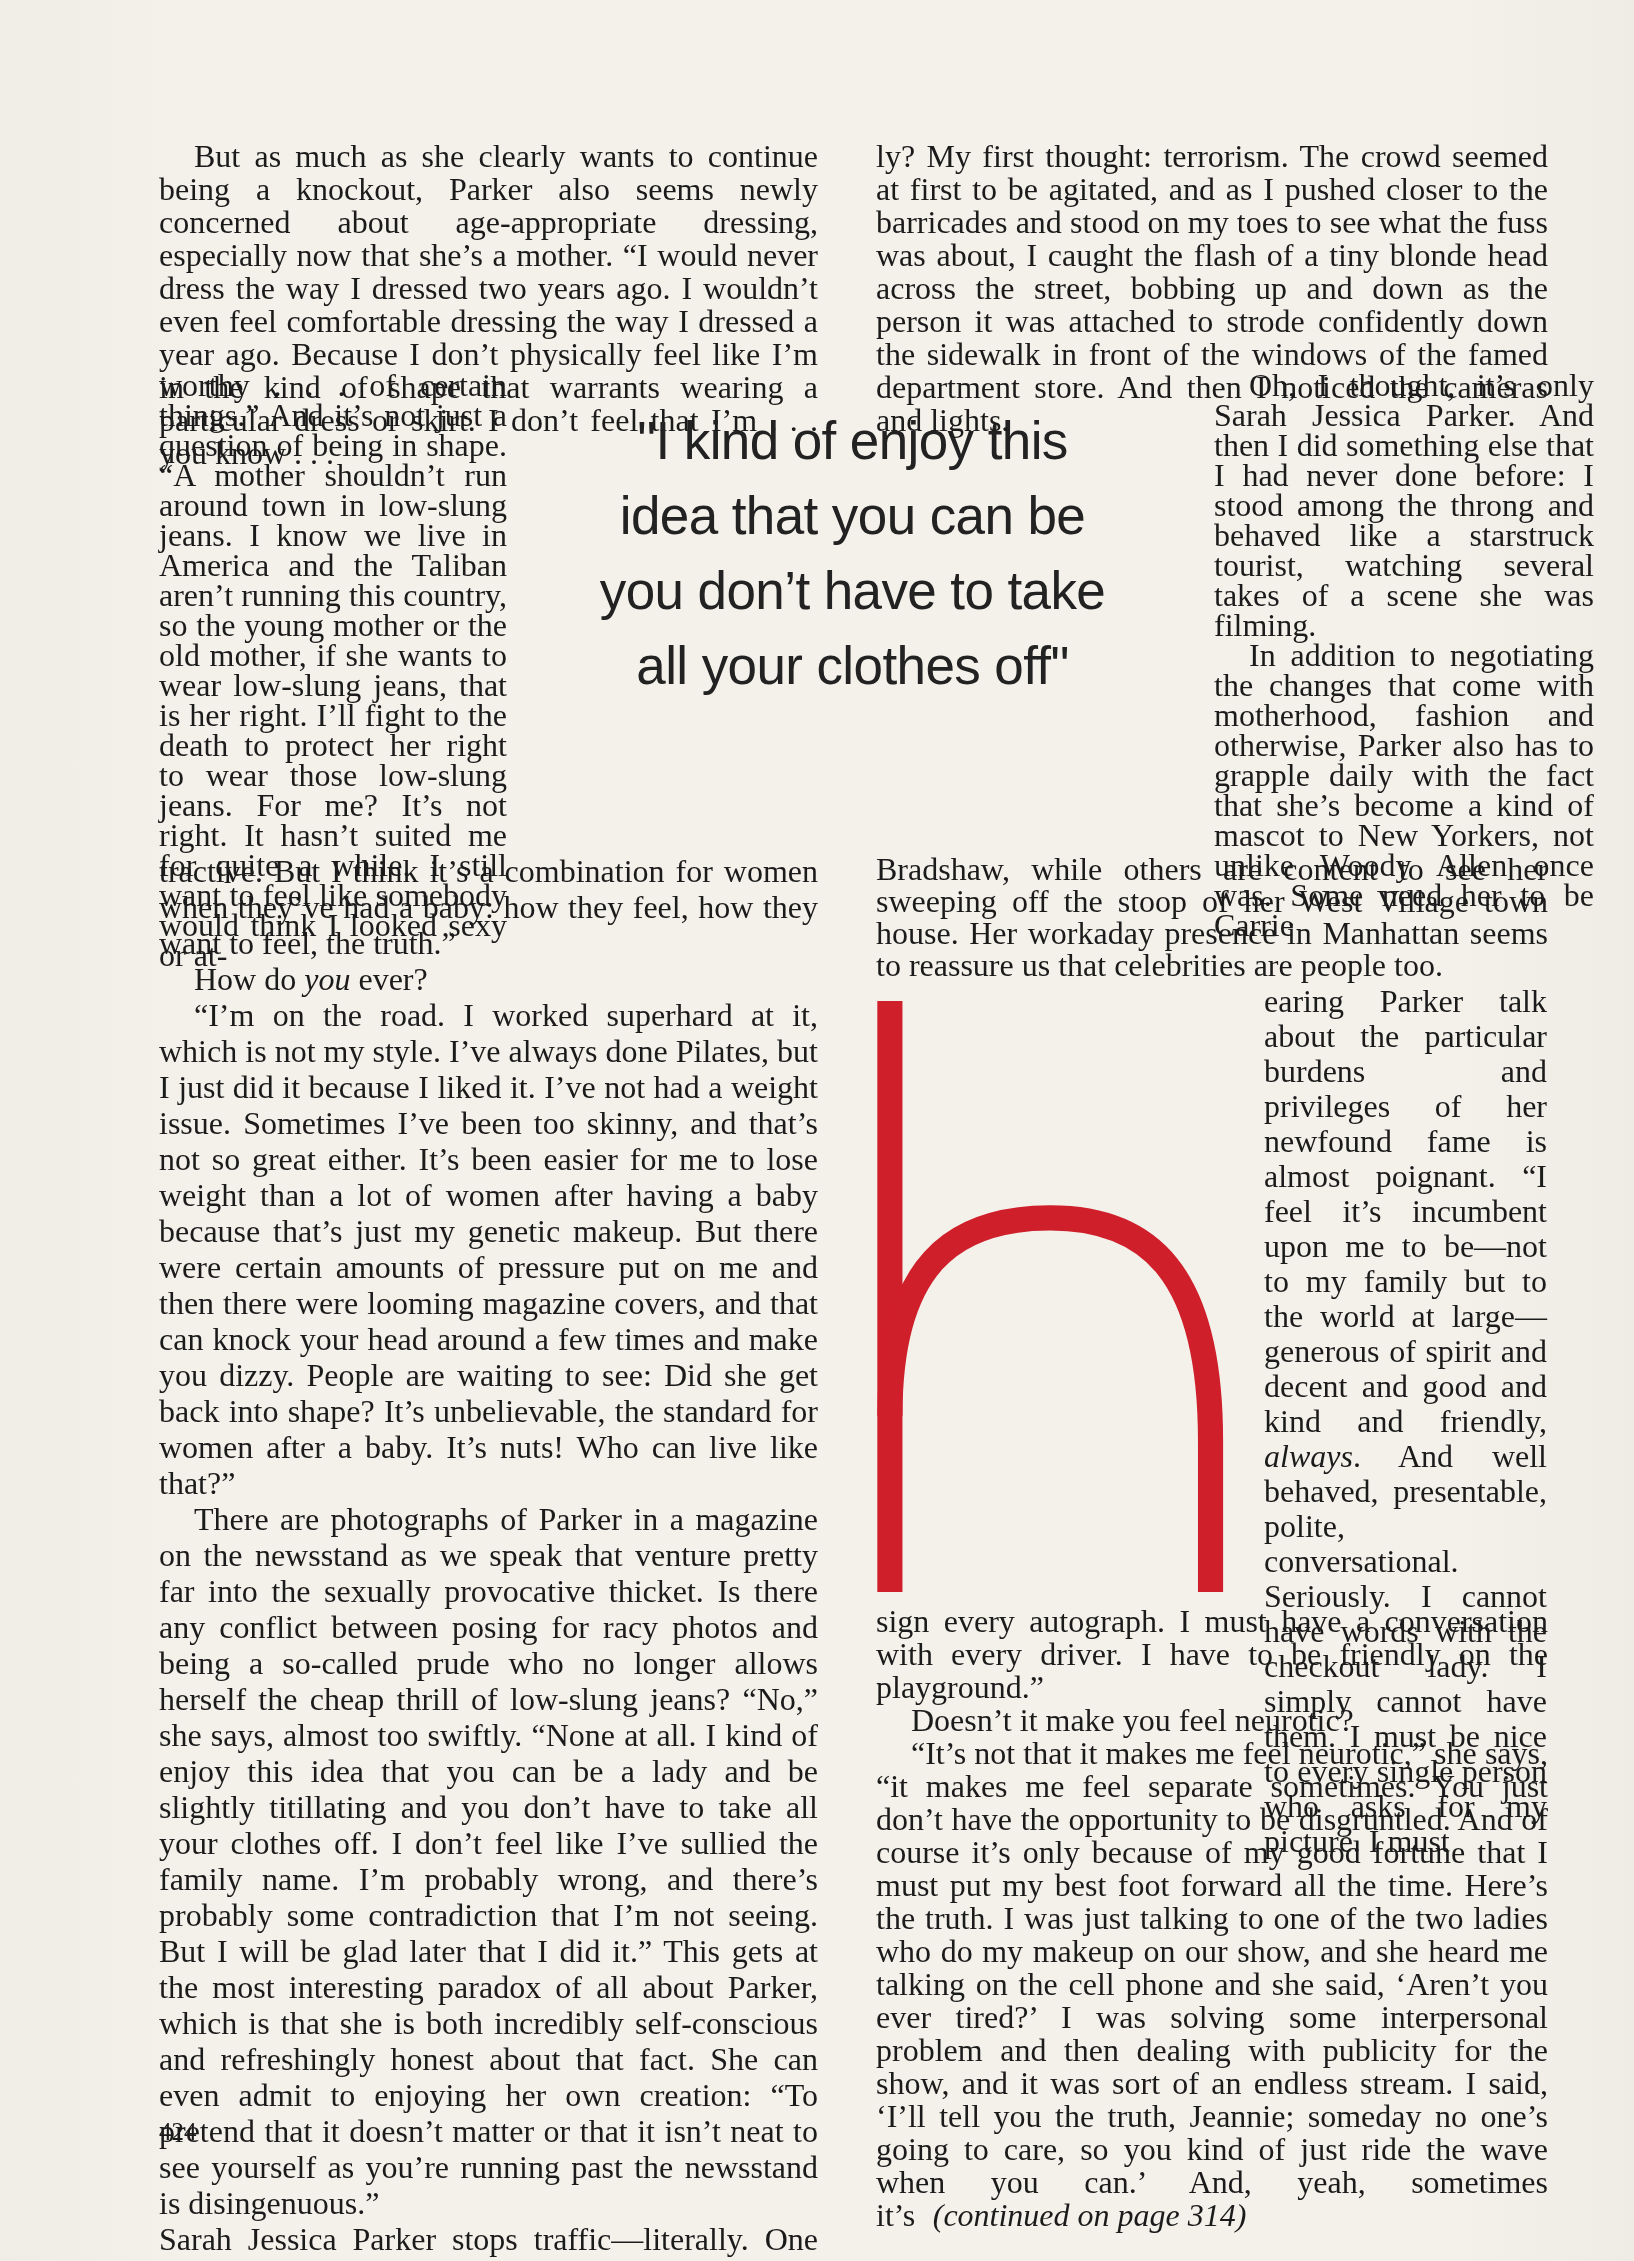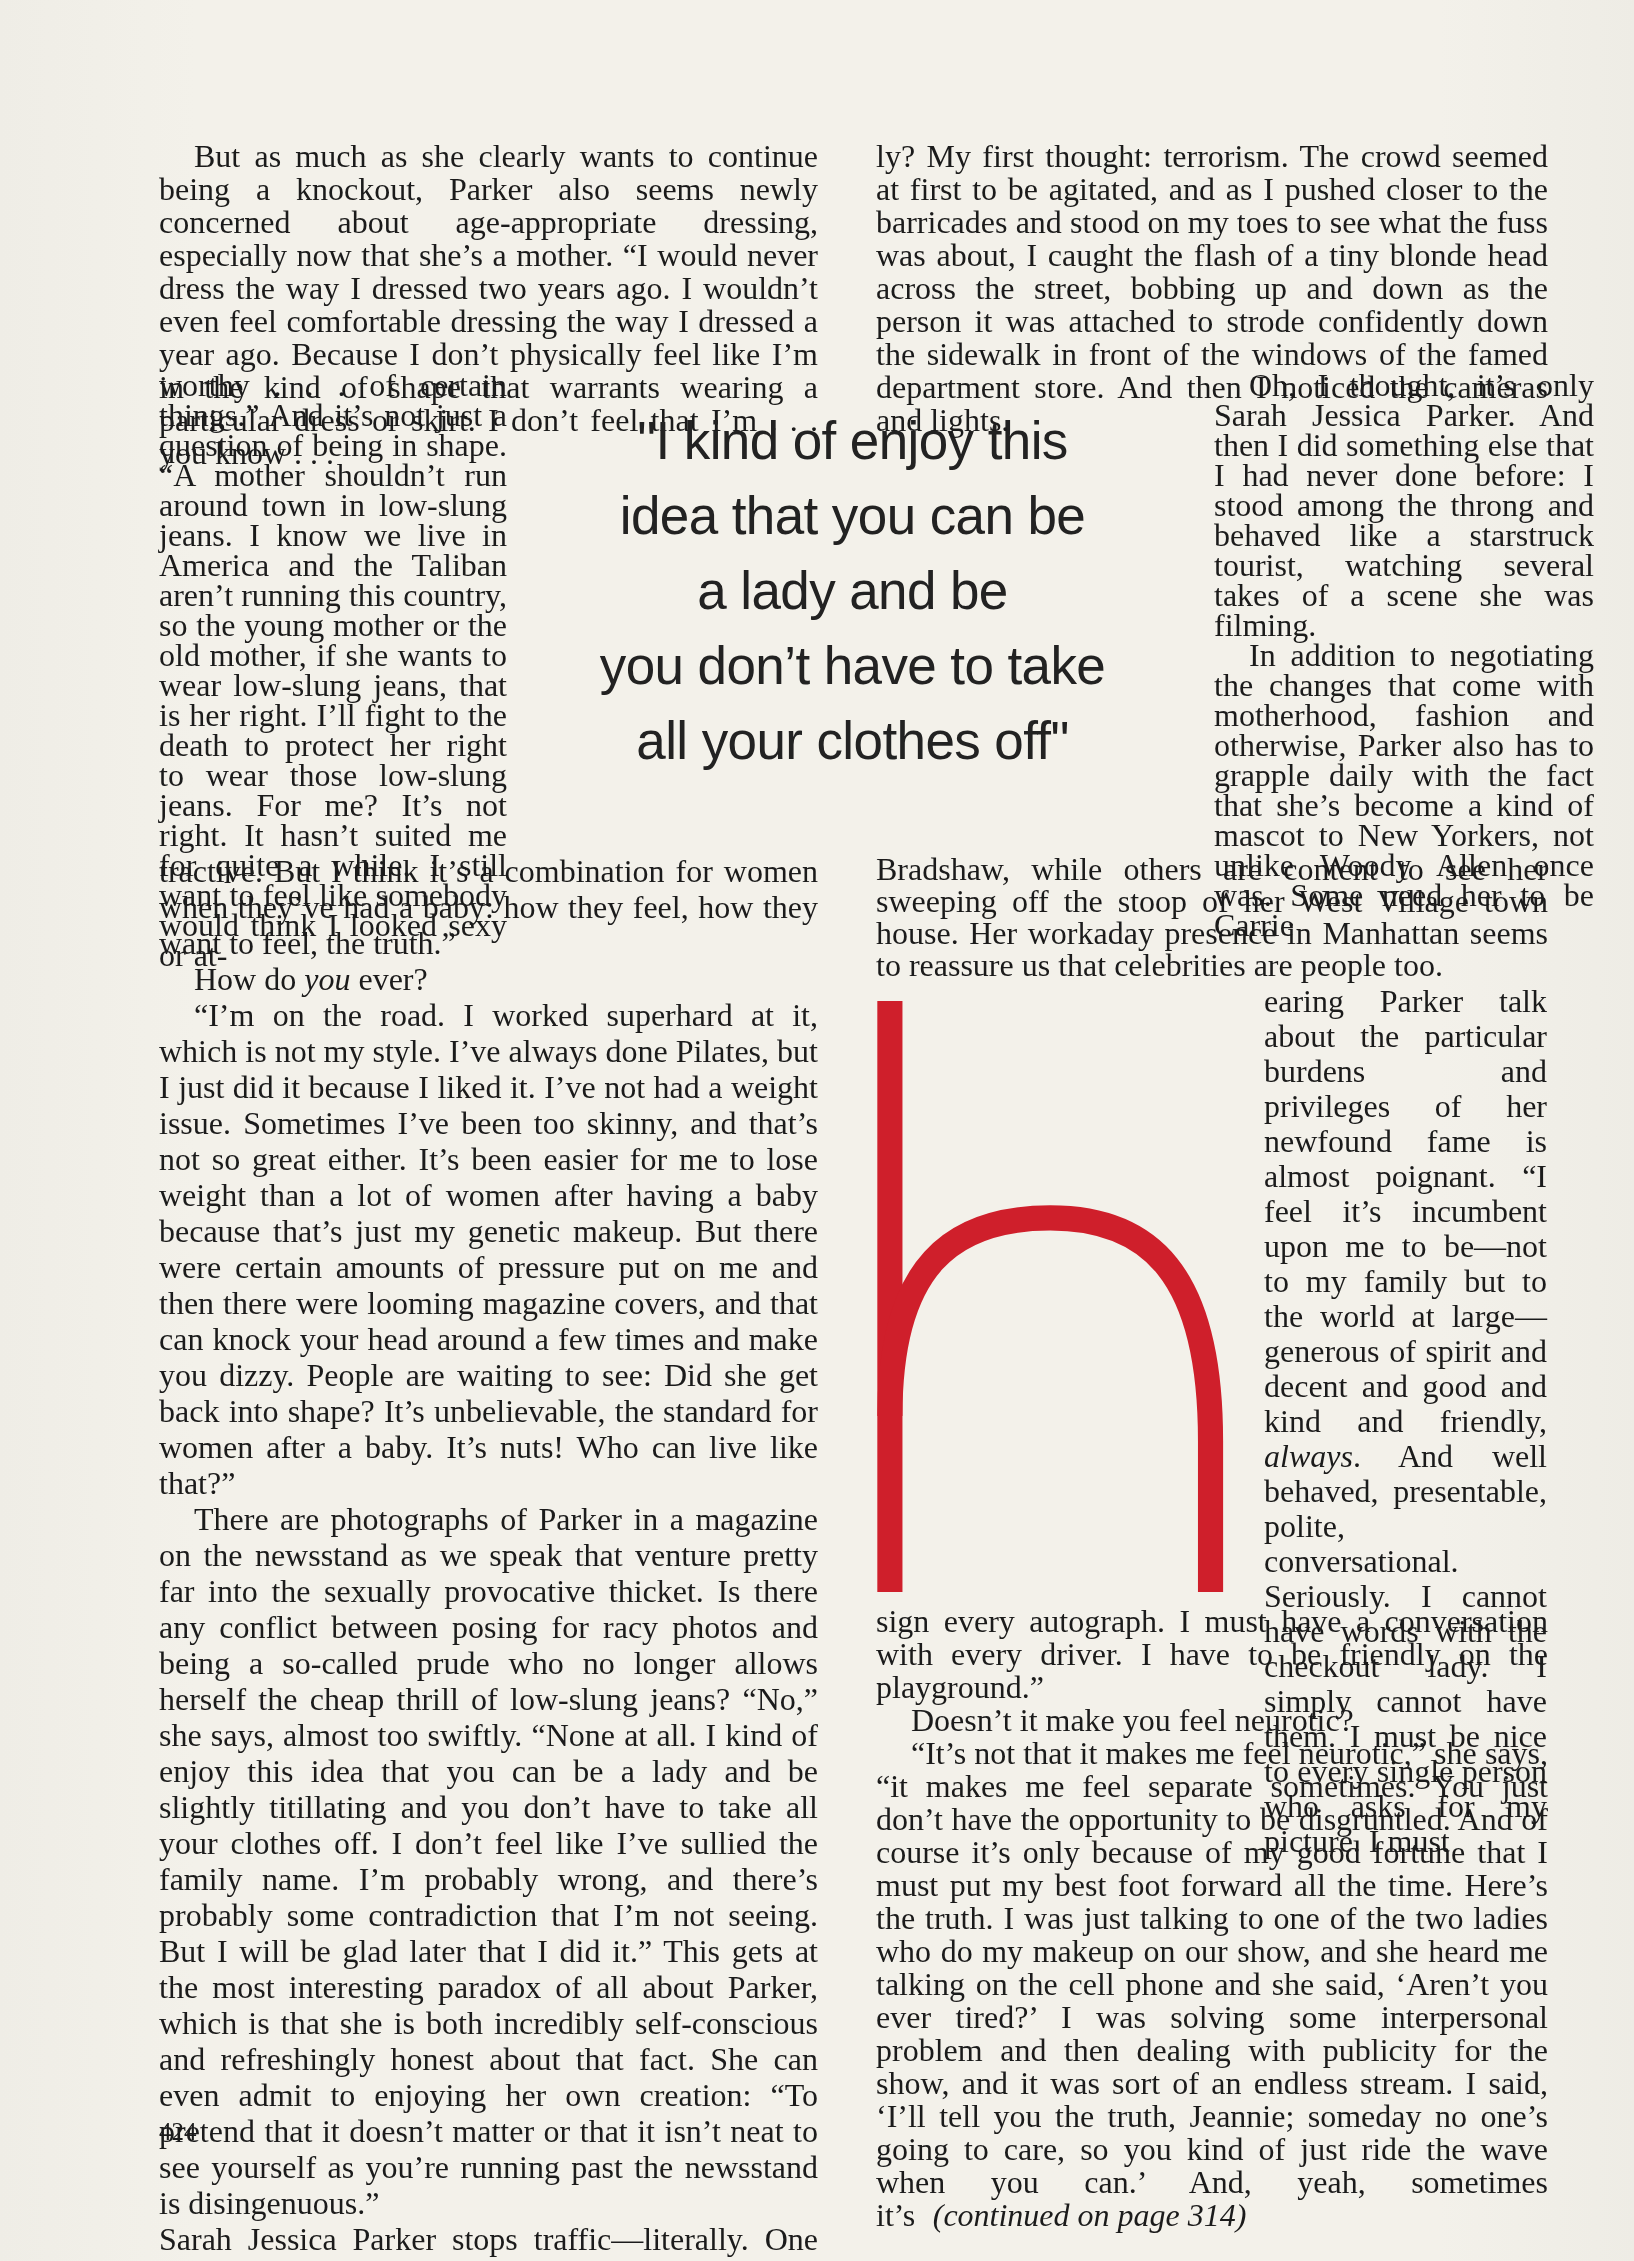--- a/index.html
+++ b/index.html
@@ -49,21 +49,20 @@
     <p class="indent">But as much as she clearly wants to continue being a knockout, Parker also seems newly concerned about age-appropriate dressing, especially now that she’s a mother. “I would never dress the way I dressed two years ago. I wouldn’t even feel comfortable dressing the way I dressed a year ago. Because I don’t physically feel like I’m in the kind of shape that warrants wearing a particular dress or skirt. I don’t feel that I’m . . . you know . . .</p>
   </div>
 
   <div class="tblock narrow" id="L2">
     <p>worthy . . . of certain things.” And it’s not just a question of being in shape. “A mother shouldn’t run around town in low-slung jeans. I know we live in America and the Taliban aren’t running this country, so the young mother or the old mother, if she wants to wear low-slung jeans, that is her right. I’ll fight to the death to protect her right to wear those low-slung jeans. For me? It’s not right. It hasn’t suited me for quite a while. I still want to feel like somebody would think I looked sexy or at-</p>
   </div>
 
   <div class="pullquote">
     <div>"I kind of enjoy this</div>
     <div>idea that you can be</div>
-    <div>a lady and be</div>
     <div>you don’t have to take</div>
     <div>all your clothes off"</div>
   </div>
 
   <div class="tblock" id="L3">
     <p>tractive. But I think it’s a combination for women when they’ve had a baby: how they feel, how they want to feel, the truth.”</p>
     <p class="indent"><span>How do </span><span class="it">you</span><span> ever?</span></p>
     <p class="indent">“I’m on the road. I worked superhard at it, which is not my style. I’ve always done Pilates, but I just did it because I liked it. I’ve not had a weight issue. Sometimes I’ve been too skinny, and that’s not so great either. It’s been easier for me to lose weight than a lot of women after having a baby because that’s just my genetic makeup. But there were certain amounts of pressure put on me and then there were looming magazine covers, and that can knock your head around a few times and make you dizzy. People are waiting to see: Did she get back into shape? It’s unbelievable, the standard for women after a baby. It’s nuts! Who can live like that?”</p>
     <p class="indent">There are photographs of Parker in a magazine on the newsstand as we speak that venture pretty far into the sexually provocative thicket. Is there any conflict between posing for racy photos and being a so-called prude who no longer allows herself the cheap thrill of low-slung jeans? “No,” she says, almost too swiftly. “None at all. I kind of enjoy this idea that you can be a lady and be slightly titillating and you don’t have to take all your clothes off. I don’t feel like I’ve sullied the family name. I’m probably wrong, and there’s probably some contradiction that I’m not seeing. But I will be glad later that I did it.” This gets at the most interesting paradox of all about Parker, which is that she is both incredibly self-conscious and refreshingly honest about that fact. She can even admit to enjoying her own creation: “To pretend that it doesn’t matter or that it isn’t neat to see yourself as you’re running past the newsstand is disingenuous.”</p>
     <p class="gap">Sarah Jessica Parker stops traffic—literally. One day, about a month before I first met her, just before flying off to a wedding, I did something that I had never done before: I ripped an ad for a pair of shoes out of a magazine and then hopped on the subway to midtown to give them a try-on. When I came up out of the ground near Saks Fifth Avenue, I was slowed by a mob of people—hundreds of people—jamming the sidewalk in all directions, trying to see . . . what, exact-</p>

